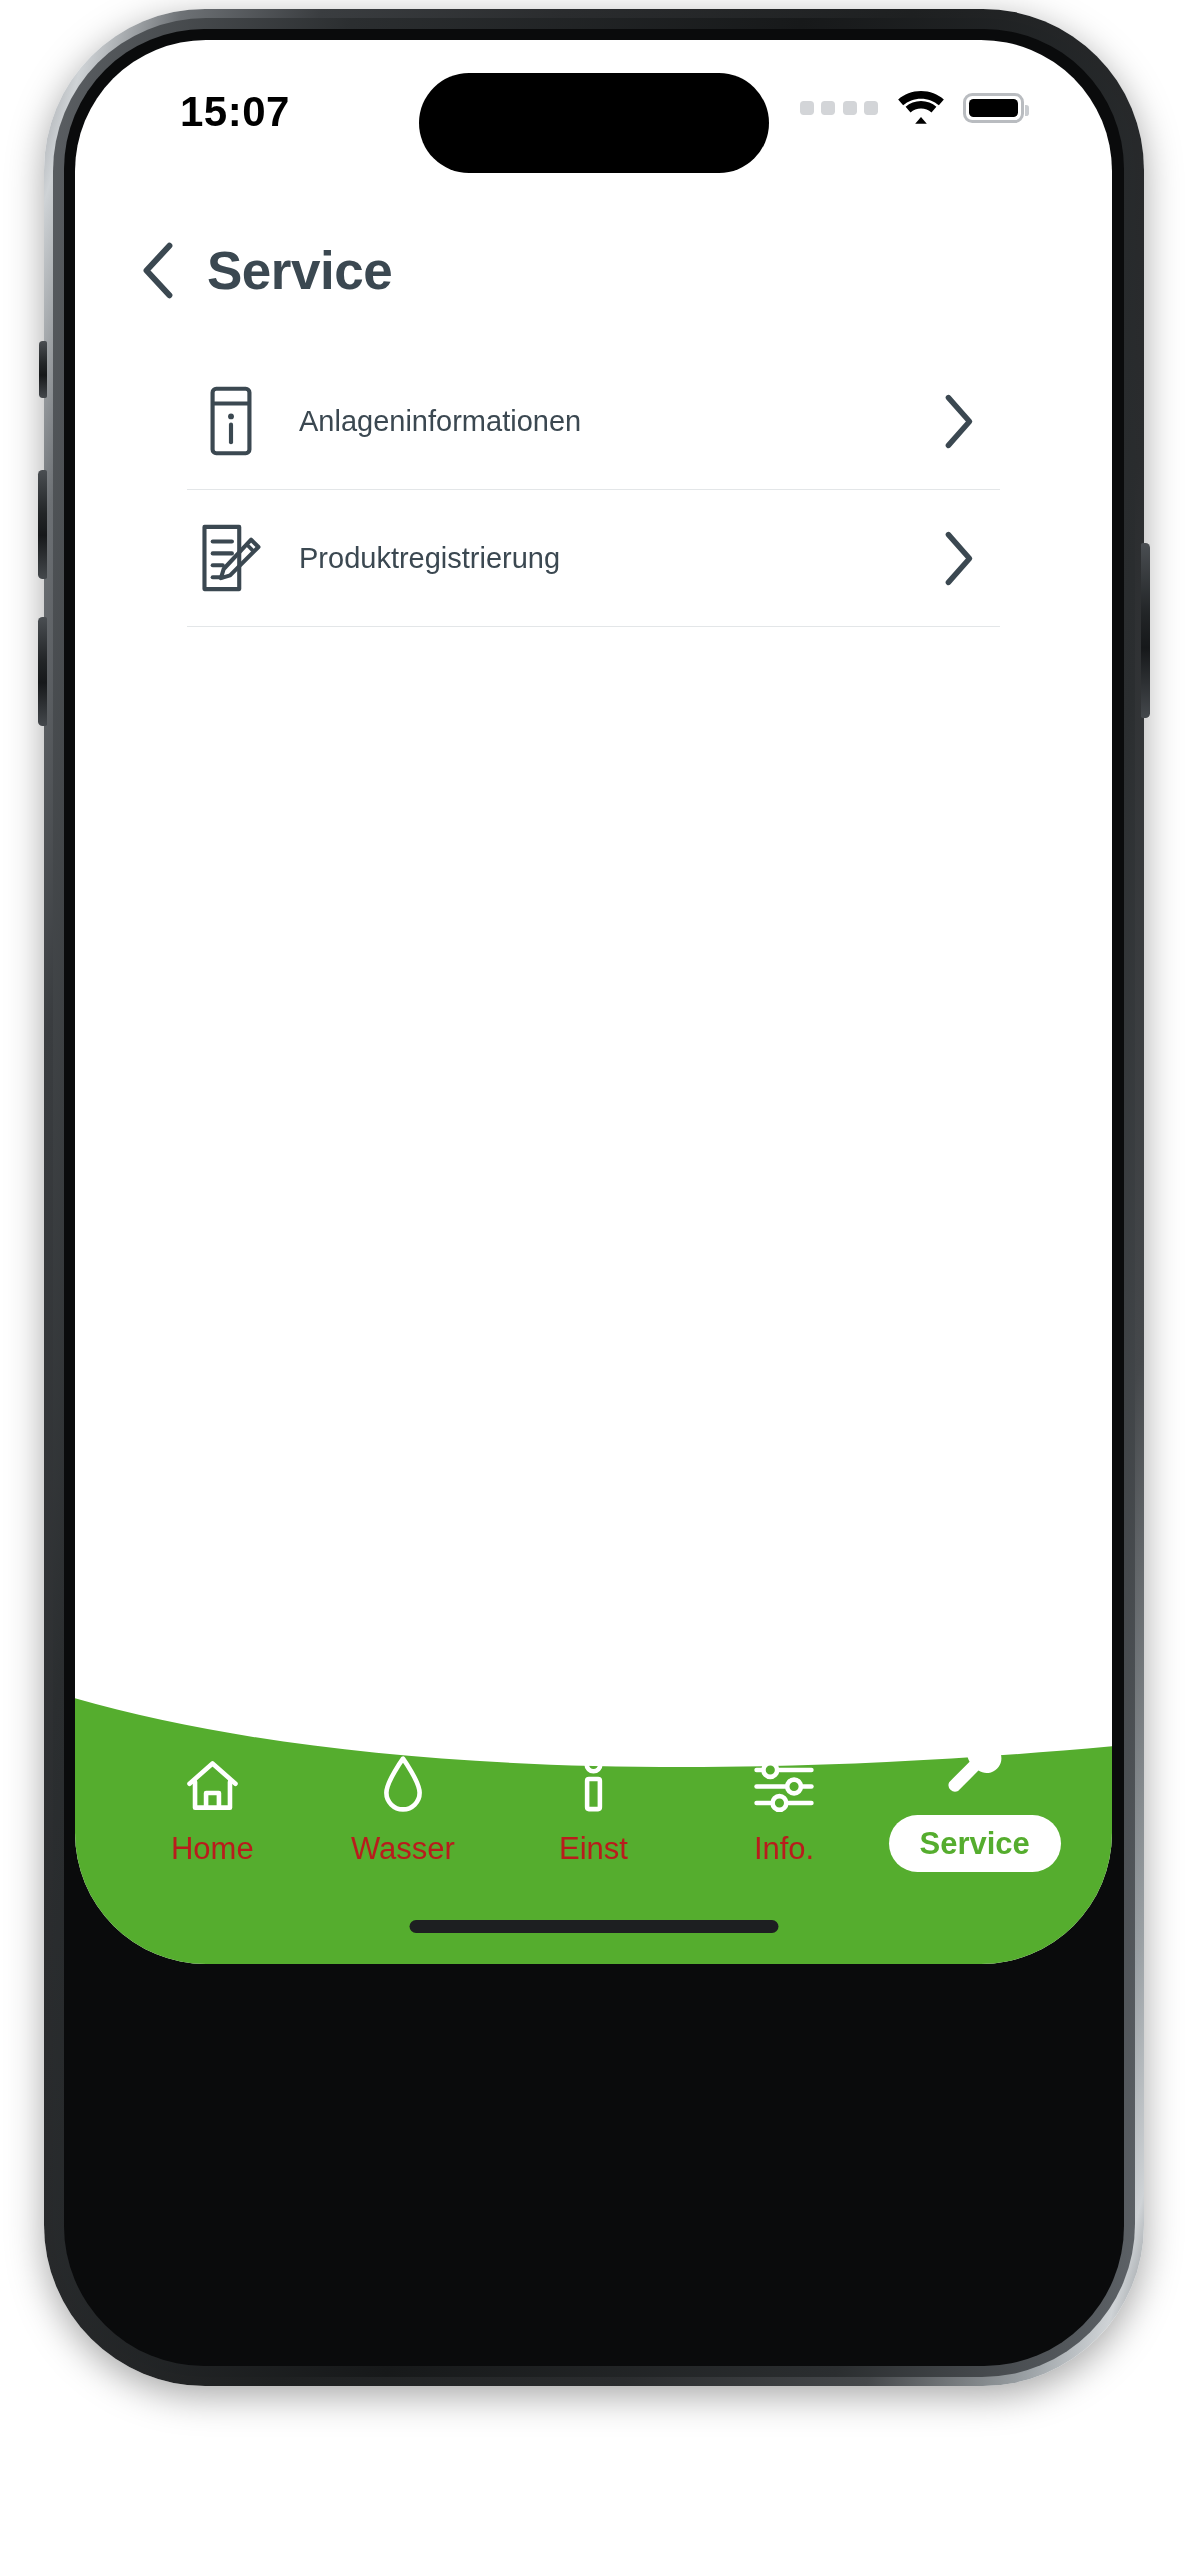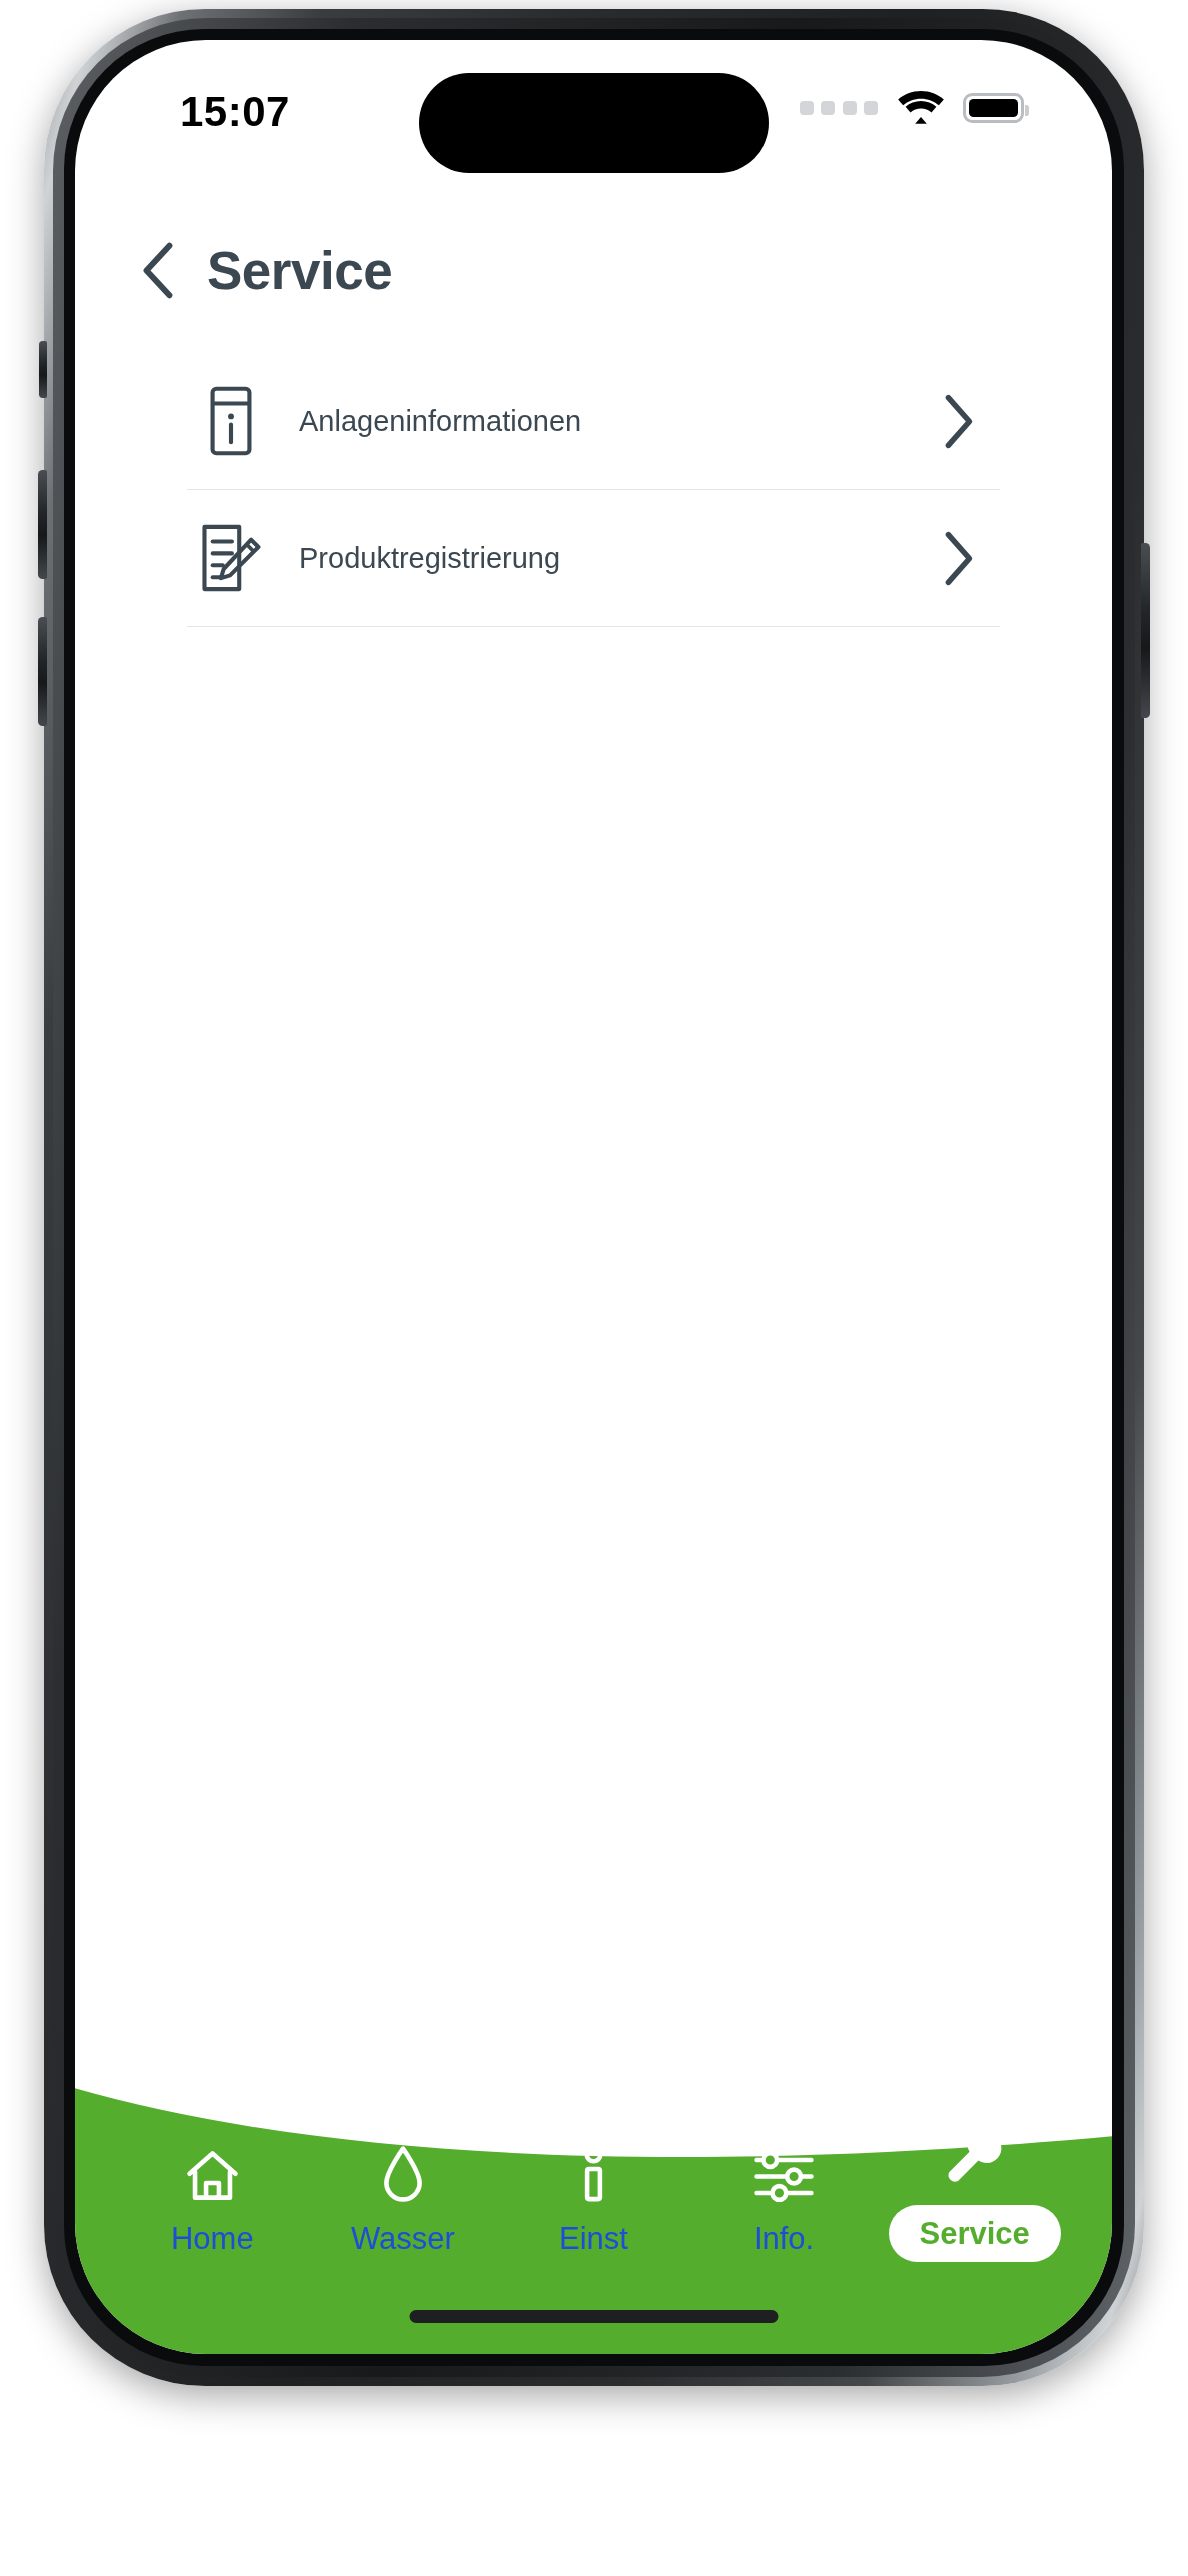--- a/index.html
+++ b/index.html
@@ -63,21 +63,21 @@
   }
   .btn-silent { left: -4.6px; top: 332px;  width: 7.4px; height: 57px;  border-radius: 3.7px 1.8px 1.8px 3.7px; }
   .btn-volup  { left: -6.4px; top: 461px;  width: 9.2px; height: 109px; border-radius: 4.6px 1.8px 1.8px 4.6px; }
   .btn-voldn  { left: -6.4px; top: 608px;  width: 9.2px; height: 109px; border-radius: 4.6px 1.8px 1.8px 4.6px; }
   .btn-power  { right: -6.4px; top: 534px; width: 9.2px; height: 175px; border-radius: 1.8px 4.6px 4.6px 1.8px; }
 
   
   #screen {
     position: absolute;
     left: 31px; top: 31px;
-    width: 1037px; height: 2314px;
+    width: 1037px; height: 1924px;
     border-radius: 131px;
     background: #ffffff;
     overflow: hidden;
   }
 
   
   #status-bar {
     position: absolute;
     left: 0; top: 0;
     width: 100%;
@@ -238,21 +238,21 @@
   }
   .nav-icon {
     height: 68px;
     display: flex;
     align-items: flex-end;
     justify-content: center;
     margin-bottom: 18.4px;
   }
   .nav-label {
     font-size: 31px;
-    color: #1d4ed8;
+    color: #b91c1c;
     line-height: 1;
   }
   .nav-item.active .nav-label {
     background: #ffffff;
     color: #55ad2e;
     font-weight: bold;
     border-radius: 37px;
     padding: 13px 31px;
     margin-bottom: -7.4px;
   }

